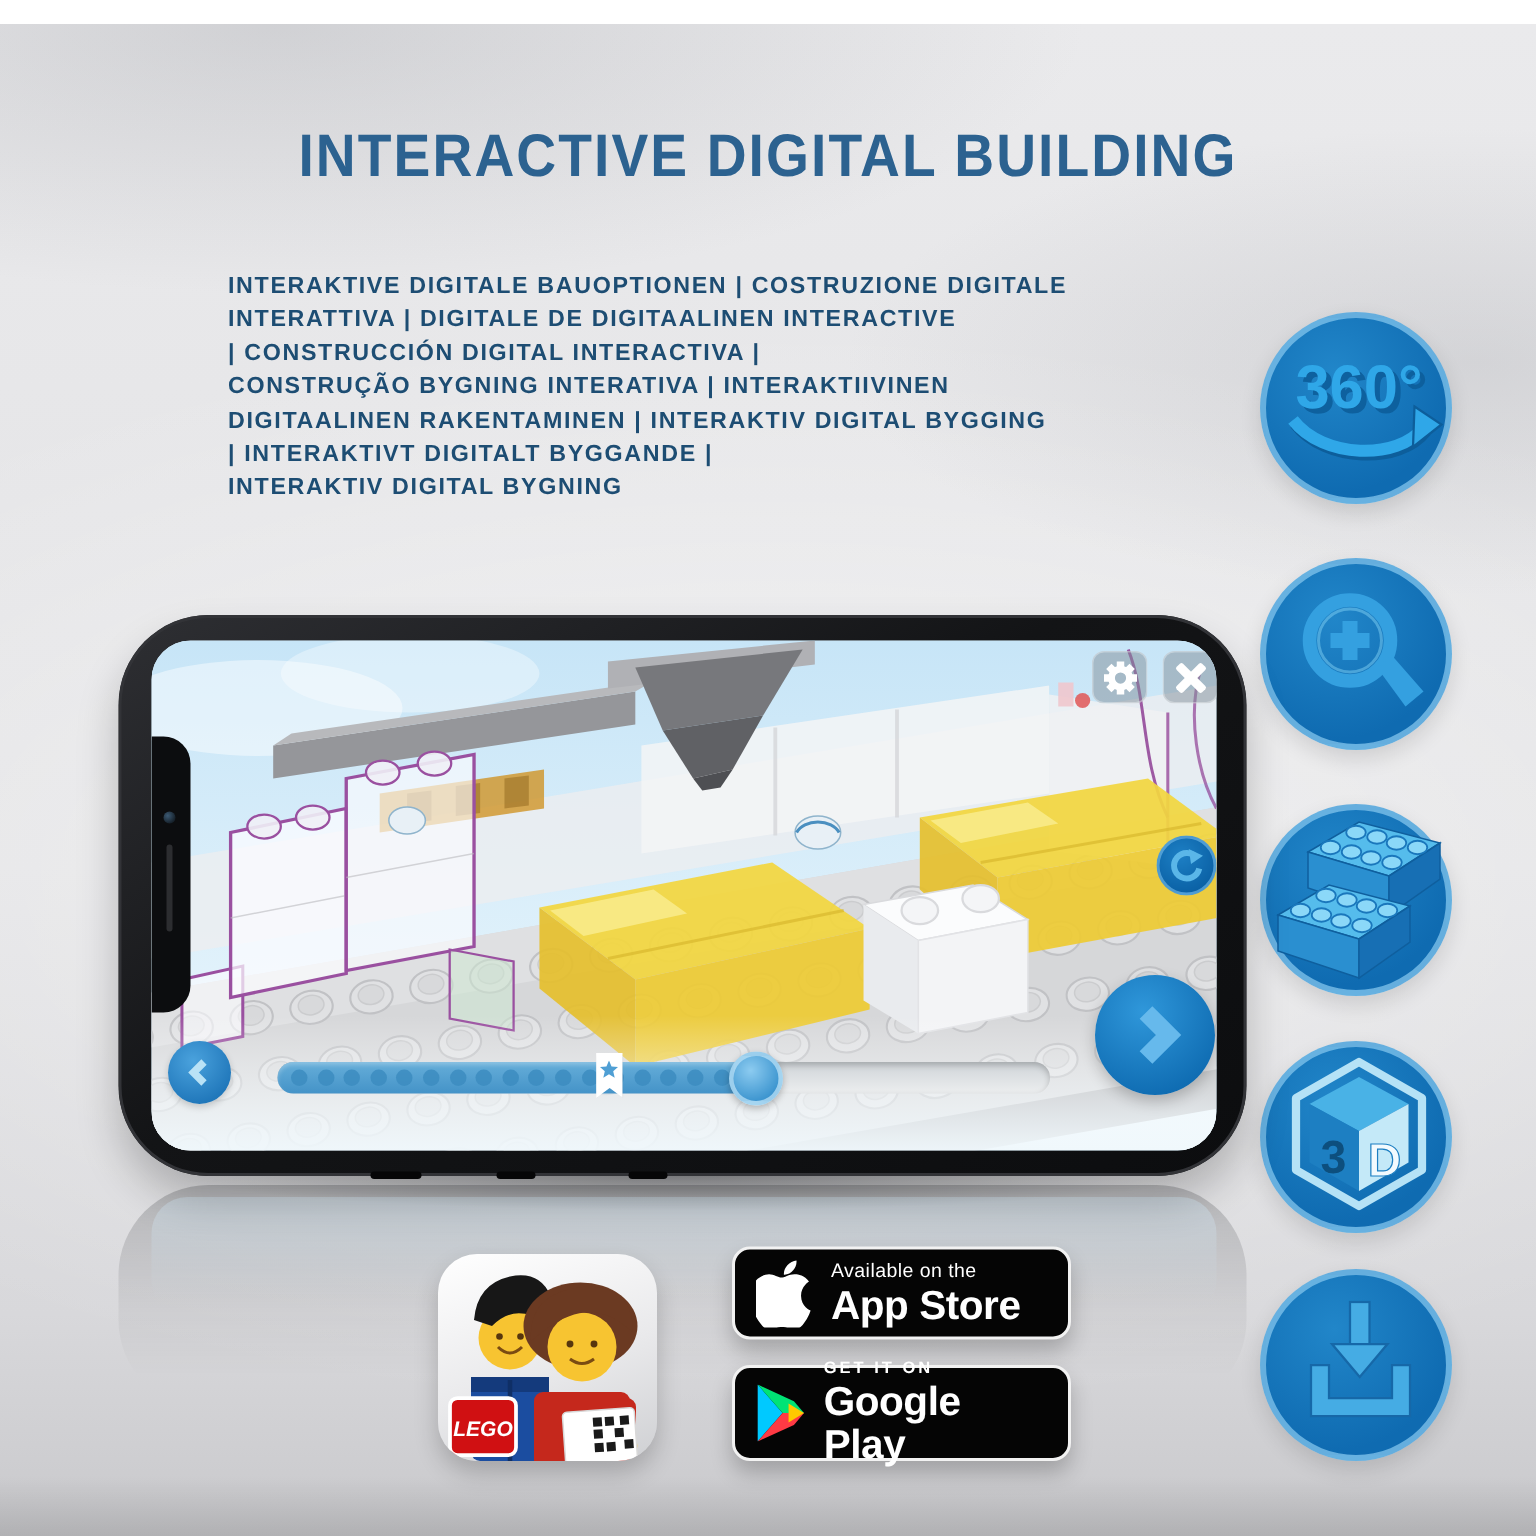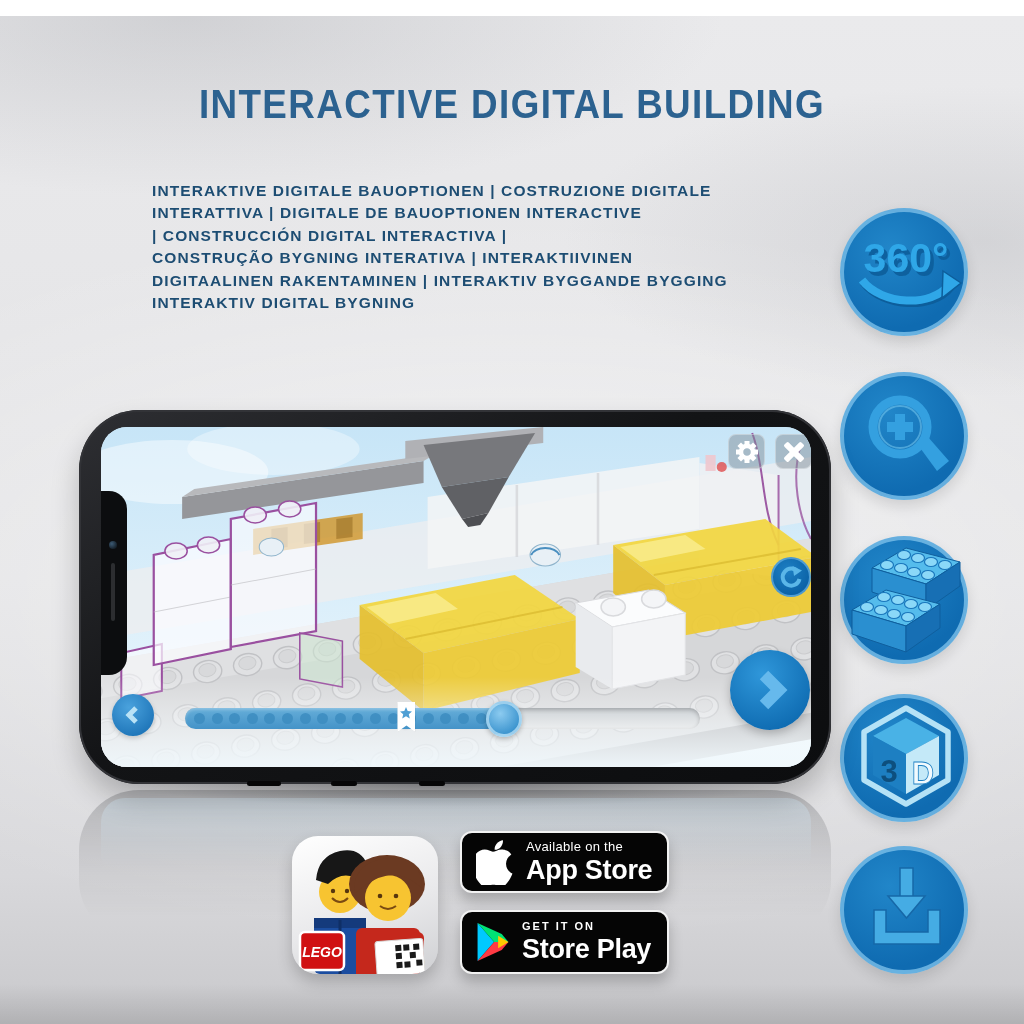--- a/index.html
+++ b/index.html
@@ -67,44 +67,45 @@
     background:radial-gradient(circle at 38% 32%,#8ccbf0,#3d95cf 75%);
     border:3px solid rgba(185,224,246,.75);box-sizing:border-box;box-shadow:0 2px 5px rgba(0,0,0,.25);}
   .phone-refl{position:absolute;left:79px;top:774px;width:752px;height:150px;border-radius:60px;opacity:.5;
     background:linear-gradient(180deg,rgba(35,37,41,.45) 0%,rgba(35,37,41,.12) 55%,transparent 85%);}
   .refl-screen{position:absolute;left:22px;top:8px;width:710px;height:80px;border-radius:24px;
     background:linear-gradient(180deg,rgba(190,222,242,.55),transparent 85%);}
   
   .lego-app{position:absolute;left:292px;top:820px;width:146px;height:138px;border-radius:26px;overflow:hidden;
     background:linear-gradient(160deg,#ffffff 0%,#e9e9eb 55%,#cfd0d3 100%);
     box-shadow:0 8px 16px rgba(0,0,0,.20);}
-  .store{position:absolute;left:460px;width:209px;box-sizing:border-box;border-radius:12px;
+  .store{position:absolute;left:488px;width:226px;box-sizing:border-box;border-radius:12px;
     background:var(--badge-black,#050505);border:2px solid #f2f2f2;display:flex;align-items:center;
     padding:0 14px;gap:12px;box-shadow:0 8px 14px rgba(0,0,0,.22);}
   .appstore{top:815px;height:62px;}
   .gplay{top:894px;height:64px;}
   .store .txt{display:flex;flex-direction:column;justify-content:center;color:#fff;line-height:1.05;}
   .store .small{font-size:13px;font-weight:400;letter-spacing:.3px;}
   .gplay .small{font-size:11px;font-weight:700;letter-spacing:2px;}
   .store .big{font-size:27px;font-weight:700;letter-spacing:-.3px;margin-top:2px;}
 </style>
 </head>
 <body>
 
 <div class="page">
   <div class="floor"></div>
 
   <h1 class="title">INTERACTIVE DIGITAL BUILDING</h1>
 
   <div class="subtitle">
     <div class="sline">INTERAKTIVE DIGITALE BAUOPTIONEN | COSTRUZIONE DIGITALE</div>
-    <div class="sline">INTERATTIVA | DIGITALE DE BAUOPTIONEN INTERACTIVE</div>
+    <div class="sline">INTERATTIVA | DIGITALE DE DIGITAALINEN INTERACTIVE</div>
     <div class="sline">| CONSTRUCCIÓN DIGITAL INTERACTIVA |</div>
     <div class="sline">CONSTRUÇÃO BYGNING INTERATIVA | INTERAKTIIVINEN</div>
-    <div class="sline">DIGITAALINEN RAKENTAMINEN | INTERAKTIV BYGGANDE BYGGING</div>
+    <div class="sline">DIGITAALINEN RAKENTAMINEN | INTERAKTIV DIGITAL BYGGING</div>
+    <div class="sline">| INTERAKTIVT DIGITALT BYGGANDE |</div>
     <div class="sline">INTERAKTIV DIGITAL BYGNING</div>
   </div>
 
   <div class="feat" style="top:192px">
     <svg width="116" height="116" viewBox="0 0 116 116">
       <path d="M14,66 C34,92 84,93 101,71" stroke="#0d5e9b" stroke-width="8" fill="none" transform="translate(1.5,2.5)"></path>
       <path d="M14,66 C34,92 84,93 101,71" stroke="#2fa7e8" stroke-width="8" fill="none"></path>
       <polygon points="95,57 113,69 94,84" fill="#2fa7e8" stroke="#0d5e9b" stroke-width="1.5"></polygon>
       <text x="60" y="60" text-anchor="middle" font-size="41" font-weight="700" fill="#0d5e9b">​</text>
       <text x="59.5" y="59.5" text-anchor="middle" font-size="41" font-weight="700" fill="#0d5e9b" opacity=".9" transform="translate(2,2)">360°</text>
@@ -569,16 +570,16 @@
 
   <a class="store gplay">
     <svg width="34" height="38" viewBox="0 0 78 96">
       <polygon points="0,0 0,96 42,48" fill="#00c9ff"></polygon>
       <polygon points="0,0 42,48 78,48 61,28" fill="#00e375"></polygon>
       <polygon points="0,96 42,48 78,48 61,68" fill="#ff3a44"></polygon>
       <polygon points="52,32 78,48 52,64" fill="#ffc900"></polygon>
     </svg>
     <span class="txt">
       <span class="small">GET IT ON</span>
-      <span class="big">Store Play</span>
+      <span class="big">Google Play</span>
     </span>
   </a>
 </div>
 
 </body></html>

